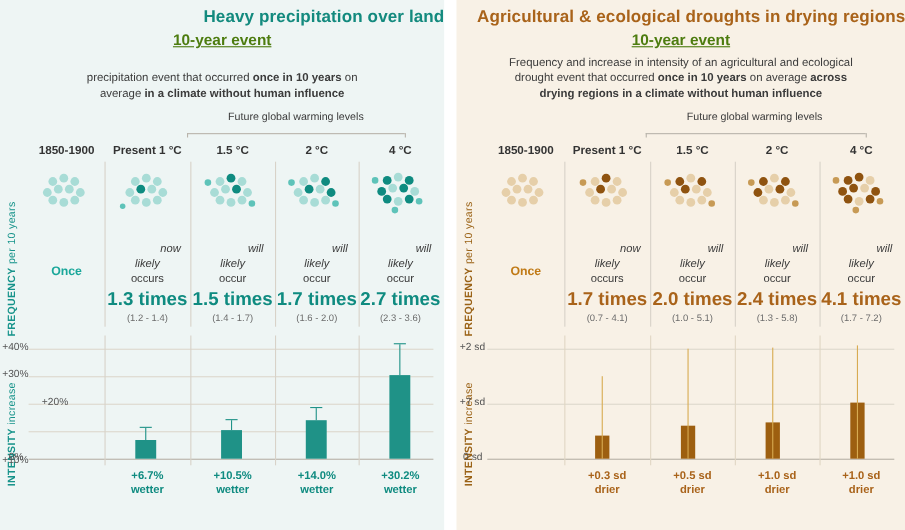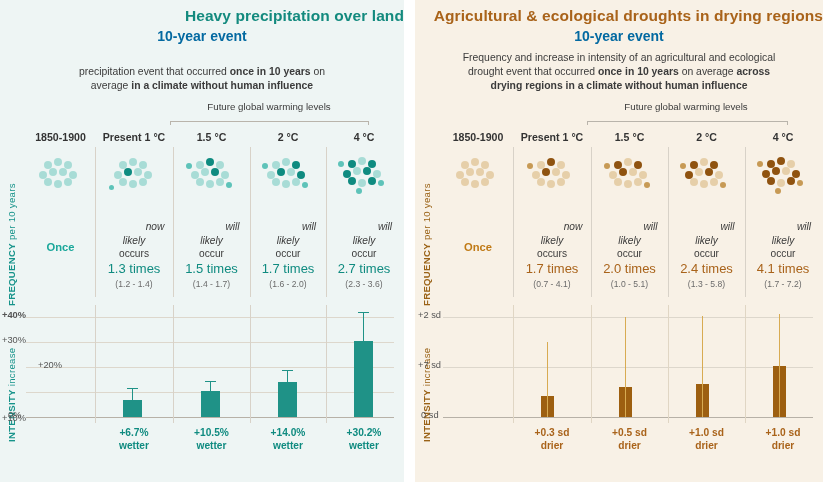--- a/index.html
+++ b/index.html
@@ -24,22 +24,23 @@
     padding-top:7px;
     letter-spacing:0.1px;
   }
   .left .ptitle { color:#138a7e; }
   .right .ptitle { color:#a9631a; }
 
   .psub {
     text-align:center;
     font-weight:bold;
     font-size:14px;
-    color:#0369a1;
+    color:#4d7c0f;
     margin-top:3px;
+    text-decoration:underline;
   }
   .pdesc {
     text-align:center;
     font-size:10.4px;
     color:#3b3b3b;
     line-height:1.33;
     margin: 7px auto 0 auto;
   }
   .left .pdesc { width: 320px; }
   .right .pdesc { width: 345px; }
@@ -71,21 +72,21 @@
   .freq { height:150px; position:relative; }
   .dots { height:70px; position:relative; }
   .dot { position:absolute; border-radius:50%; }
 
   .freqtext {
     text-align:center; font-size:10.2px; color:#3b3b3b; line-height:1.3;
     margin-top:3px;
   }
   .freqtext .it { font-style:italic;margin-left:42px; }
   .big {
-    font-weight:normal; font-size:13px; margin-top:1px;
+    font-weight:bold; font-size:17px; margin-top:1px;
   }
   .left .big { color:#0f8b80; }
   .right .big { color:#a9631a; }
   .rng { font-size:8.6px; color:#6b6b6b; margin-top:1px; }
   .once {
     text-align:center; font-size:11.2px; font-weight:bold; margin-top:24px;
   }
   .left .once { color:#1aa79a; }
   .right .once { color:#c07a16; }
 
@@ -270,21 +271,21 @@
       </div>
     </div>
 
     <div class="intens" style="margin-left:26px; margin-right:10px; margin-top:8px;">
       <div class="gridline" style="top:12px;"></div>
       <div class="gridline" style="top:37px;"></div>
       <div class="gridline" style="top:62px;"></div>
       <div class="gridline" style="top:87px;"></div>
       <div class="gridline" style="top:112px; background:#b7b1a7;"></div>
 
-      <div class="axlabel" style="top:5px; left:-24px;font-weight:bold;">+40%</div>
+      <div class="axlabel" style="top:5px; left:-24px;">+40%</div>
       <div class="axlabel" style="top:30px; left:-24px;">+30%</div>
       <div class="axlabel" style="top:55px; left:-24px;margin-left:36px;">+20%</div>
       <div class="axlabel" style="top:80px; left:-24px;margin-top:28px;">+10%</div>
       <div class="axlabel" style="top:105px; left:-18px;">0%</div>
 
       <div style="position:absolute;top:0;bottom:0;left:69px;width:1px;background:#d8d2c8;"></div>
       <div style="position:absolute;top:0;bottom:0;left:147px;width:1px;background:#d8d2c8;"></div>
       <div style="position:absolute;top:0;bottom:0;left:224px;width:1px;background:#d8d2c8;"></div>
       <div style="position:absolute;top:0;bottom:0;left:300px;width:1px;background:#d8d2c8;"></div>
 

